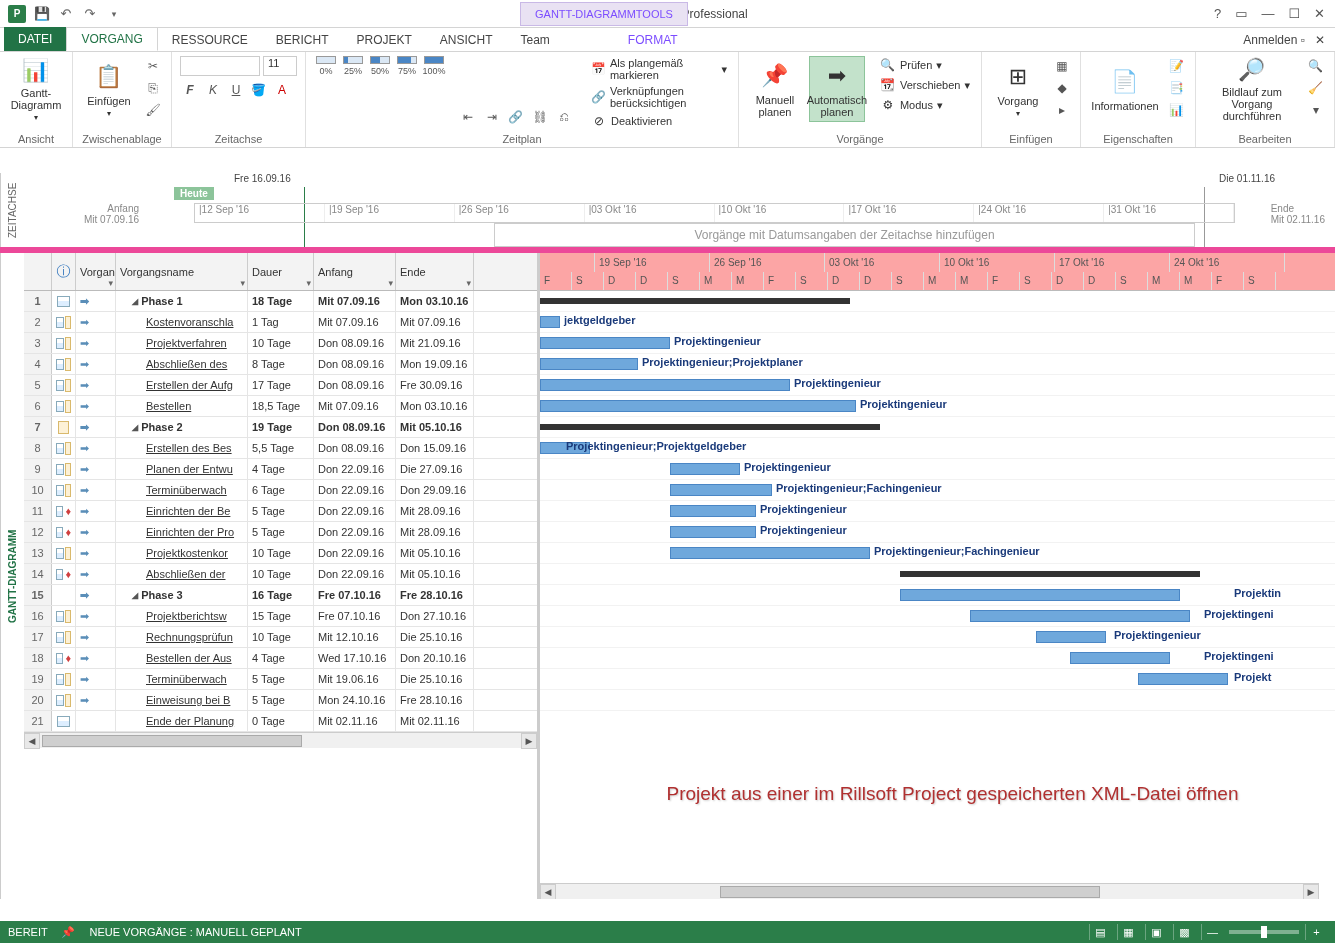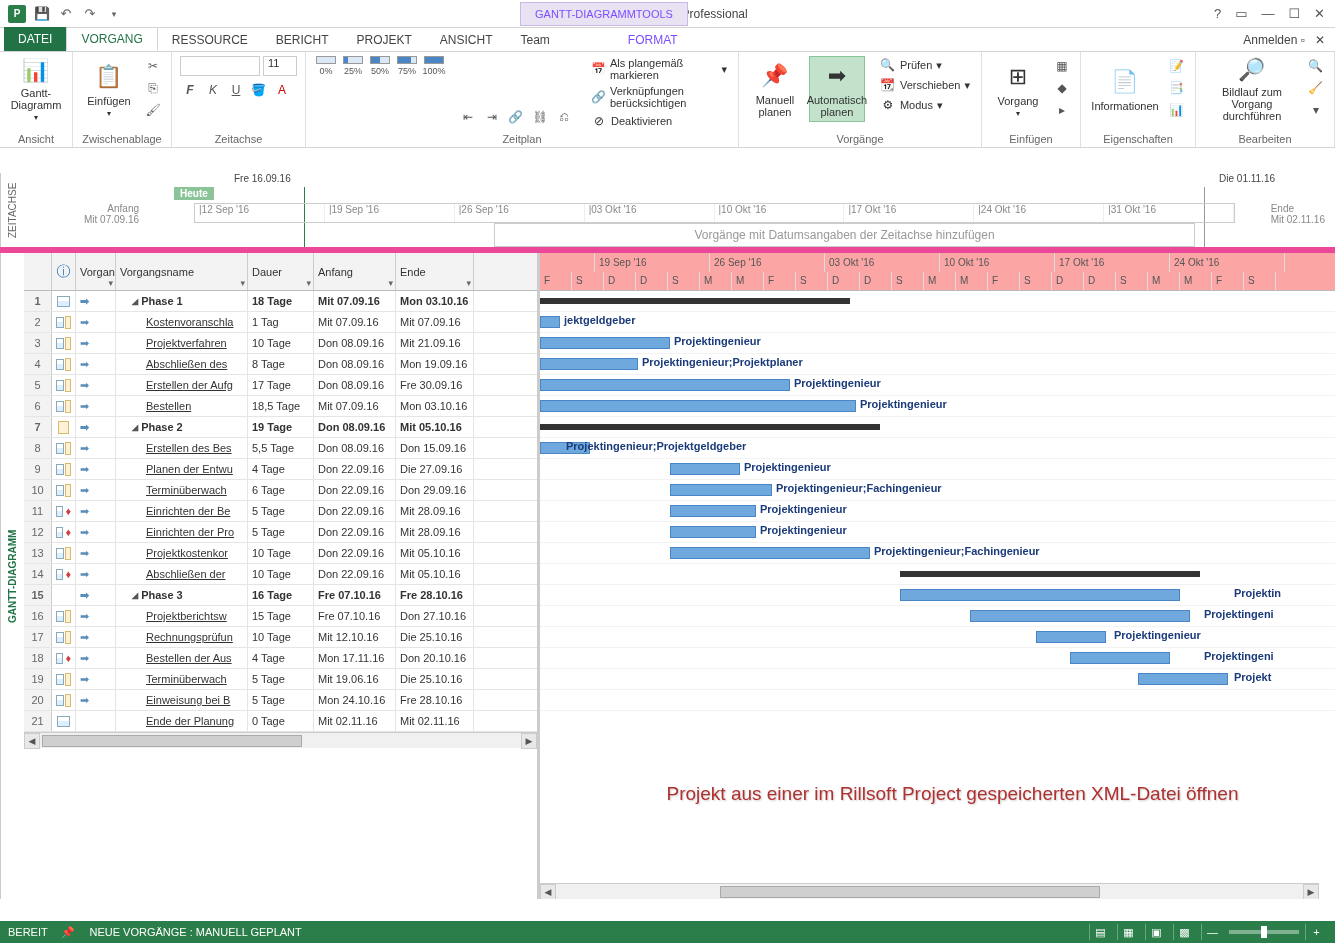--- a/index.html
+++ b/index.html
@@ -607,21 +607,21 @@
           <div class="cell col-rownum">18</div>
           <div class="cell col-ind">
             <span class="ind-cal"></span>
             <span class="ind-red" style="margin-left:2px">♦</span>
           </div>
           <div class="cell col-mode">
             <span class="mode-auto">➡</span>
           </div>
           <div class="cell col-name indent2">Bestellen der Aus</div>
           <div class="cell col-dur">4 Tage</div>
-          <div class="cell col-anf">Mon 17.11.16</div>
+          <div class="cell col-anf">Wed 17.10.16</div>
           <div class="cell col-end">Don 20.10.16</div>
         </div>
         <div class="trow">
           <div class="cell col-rownum">19</div>
           <div class="cell col-ind">
             <span class="ind-cal"></span>
             <span class="ind-sheet" style="margin-left:1px"></span>
           </div>
           <div class="cell col-mode">
             <span class="mode-auto">➡</span>

